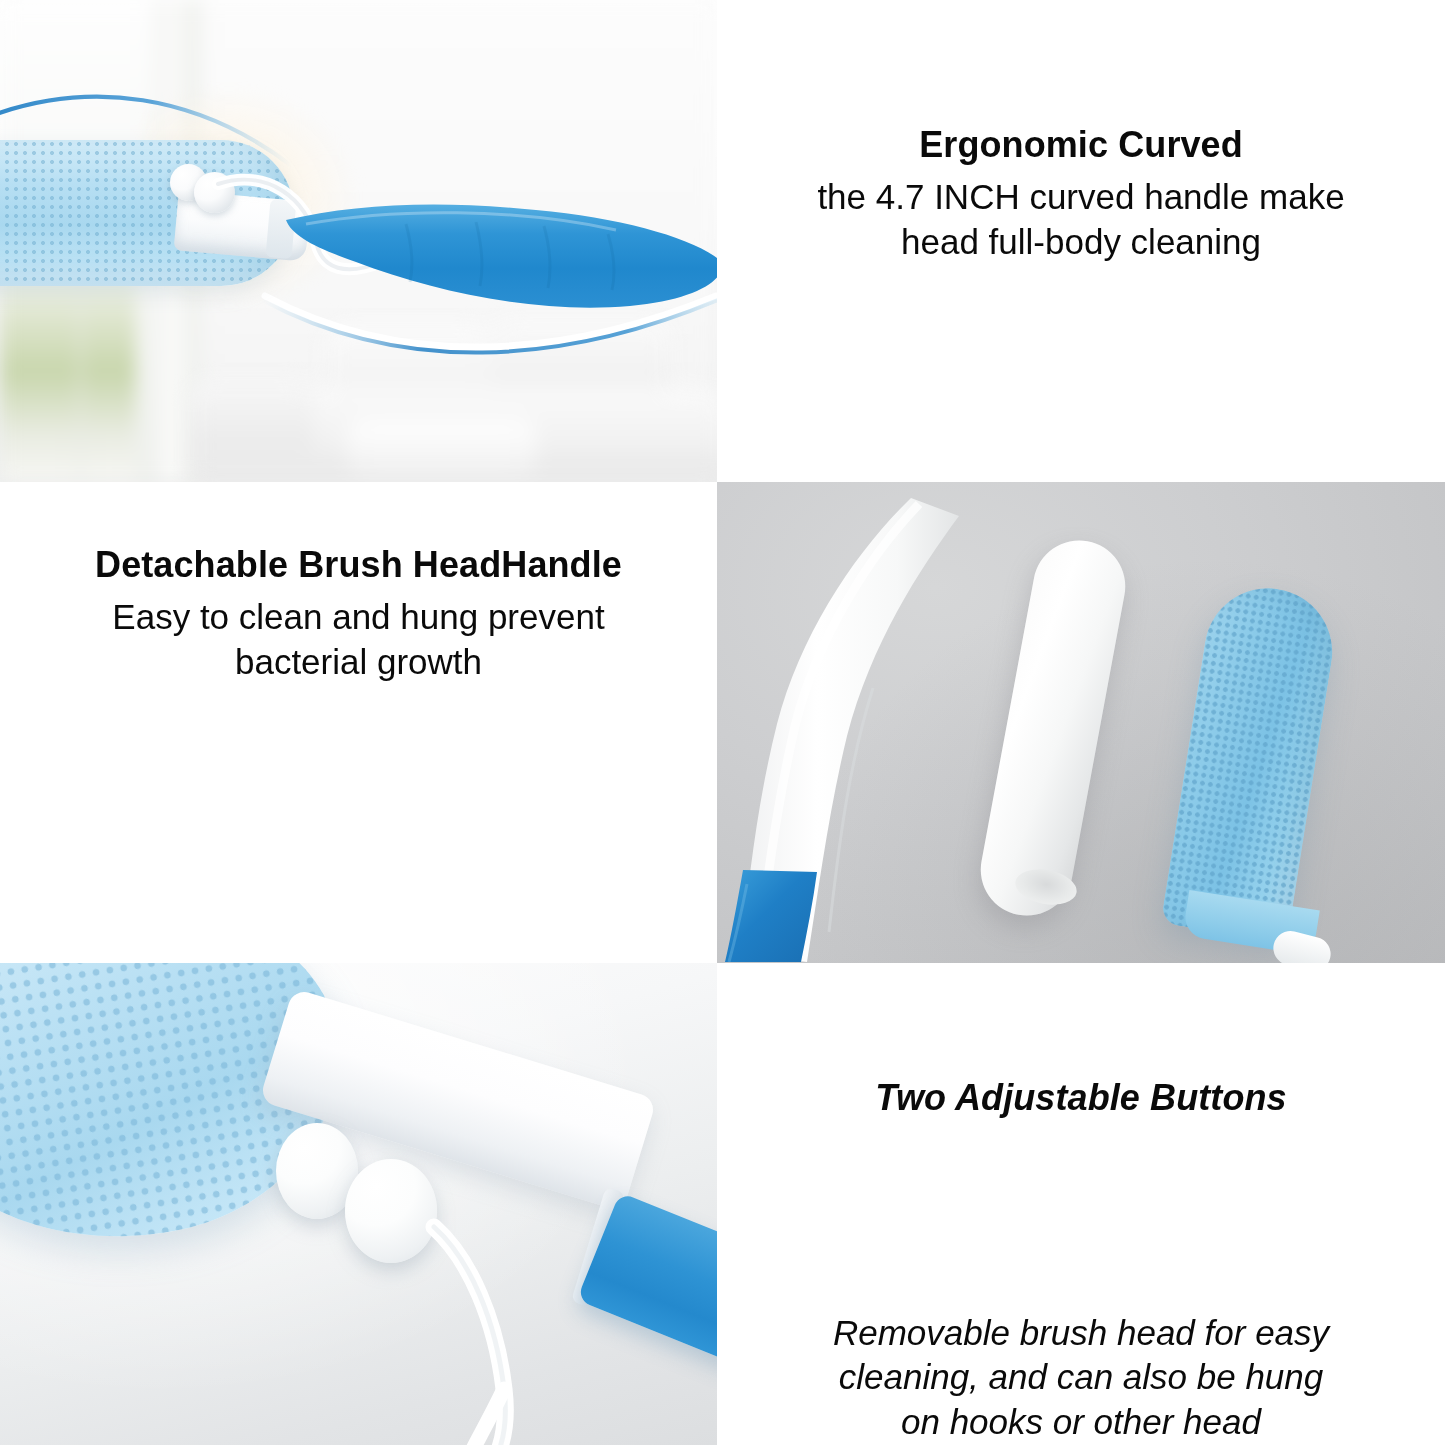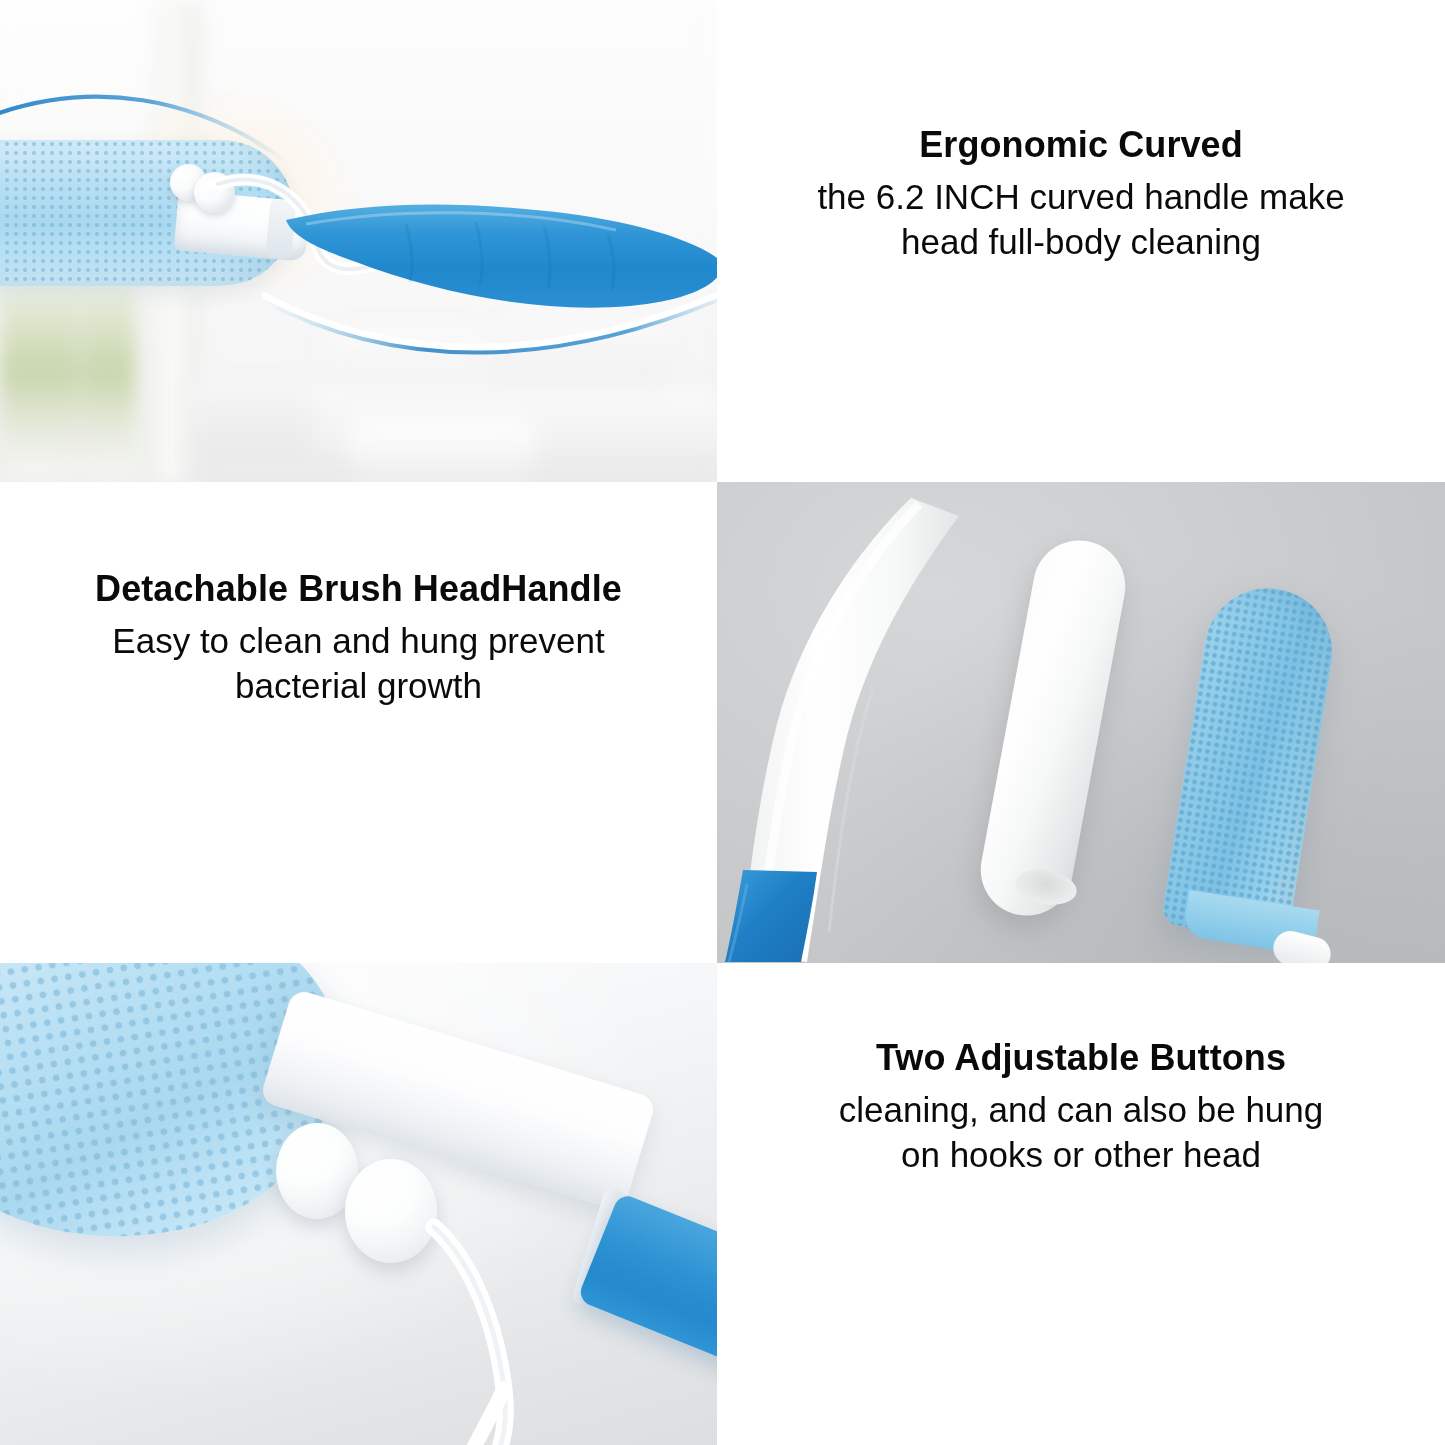--- a/index.html
+++ b/index.html
@@ -40,22 +40,22 @@
   .tp-body{
     font-size:35px;
     line-height:1.28;
     margin:0;
     max-width:640px;
   }
   .tp-body span{display:block;white-space:nowrap;}
 
   
   .panel-ergonomic{justify-content:flex-start;padding-top:122px;}
-  .panel-detachable{justify-content:flex-start;padding-top:84px;}
-  .panel-buttons{justify-content:flex-start;padding-top:72px;}
+  .panel-detachable{justify-content:flex-start;padding-top:60px;}
+  .panel-buttons{justify-content:space-between;padding-top:112px;font-style:italic;}
 
   
   .photo-hero{
     background:
       linear-gradient(180deg,#fdfdfd 0%,#fbfbfb 42%,#f4f4f4 62%,#eceded 100%);
   }
   
   .room{position:absolute;inset:0;filter:blur(9px);}
   .room .wall-l{position:absolute;left:0;top:0;width:24%;height:100%;
     background:linear-gradient(180deg,#fefefe 0%,#f6f7f5 55%,#eef0ec 100%);}
@@ -289,21 +289,21 @@
         <path d="M 190 26 C 196 50, 198 70, 194 90"></path>
         <path d="M 258 30 C 264 52, 266 72, 262 92"></path>
         <path d="M 322 38 C 328 58, 330 76, 326 94"></path>
       </g>
     </svg>
   </div>
 
   <div class="cell textpanel panel-ergonomic">
     <h2 class="tp-head">Ergonomic Curved</h2>
     <p class="tp-body">
-      <span>the 6.2 INCH curved handle make</span>
+      <span>the 4.7 INCH curved handle make</span>
       <span>head full-body cleaning</span>
     </p>
   </div>
 
   <div class="cell textpanel panel-detachable">
     <h2 class="tp-head">Detachable Brush HeadHandle</h2>
     <p class="tp-body">
       <span>Easy to clean and hung prevent</span>
       <span>bacterial growth</span>
     </p>
@@ -355,18 +355,19 @@
       <path d="M 104 176 C 82 222, 62 252, 52 282" fill="none" stroke="#ffffff" stroke-width="15" stroke-linecap="round"></path>
       <ellipse cx="60" cy="282" rx="16" ry="13" fill="#f4f6f7"></ellipse>
     </svg>
 
     <div class="pb-blue"></div>
   </div>
 
   <div class="cell textpanel panel-buttons">
     <h2 class="tp-head">Two Adjustable Buttons</h2>
     <p class="tp-body">
+      <span>Removable brush head for easy</span>
       <span>cleaning, and can also be hung</span>
       <span>on hooks or other head</span>
     </p>
   </div>
 
 </div>
 
 </body></html>

